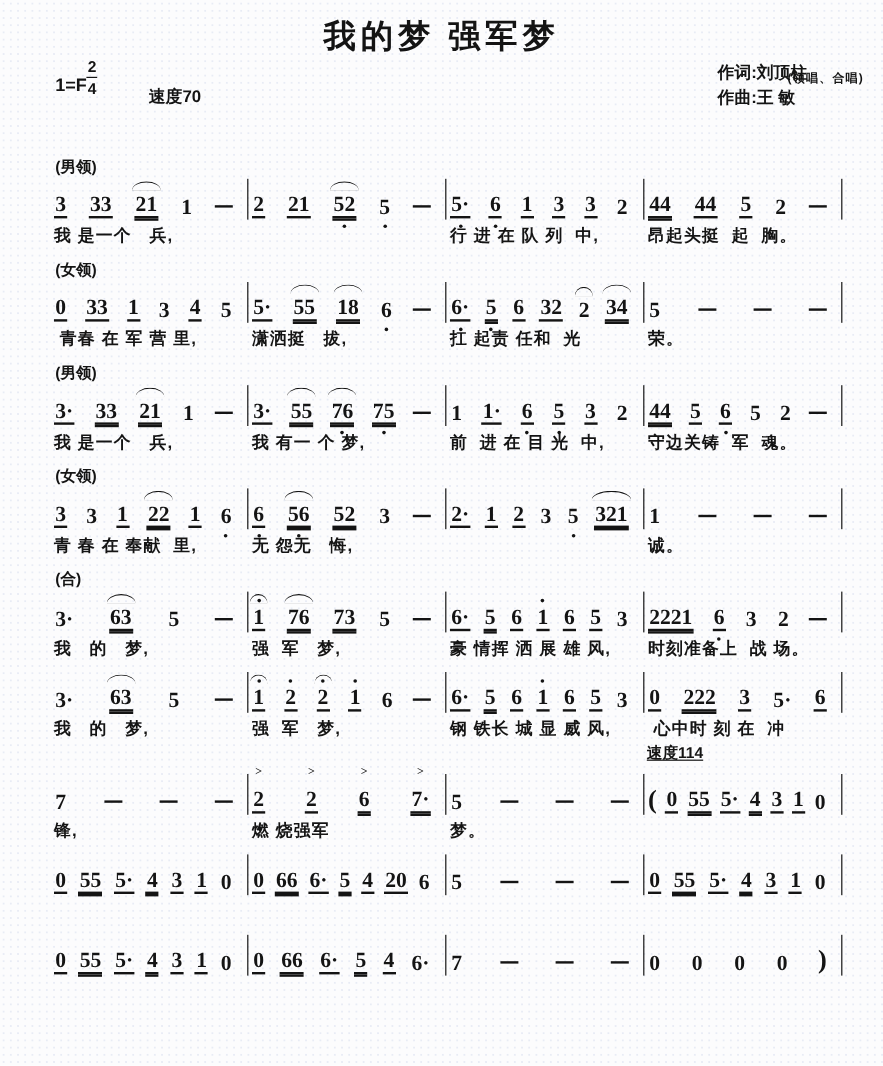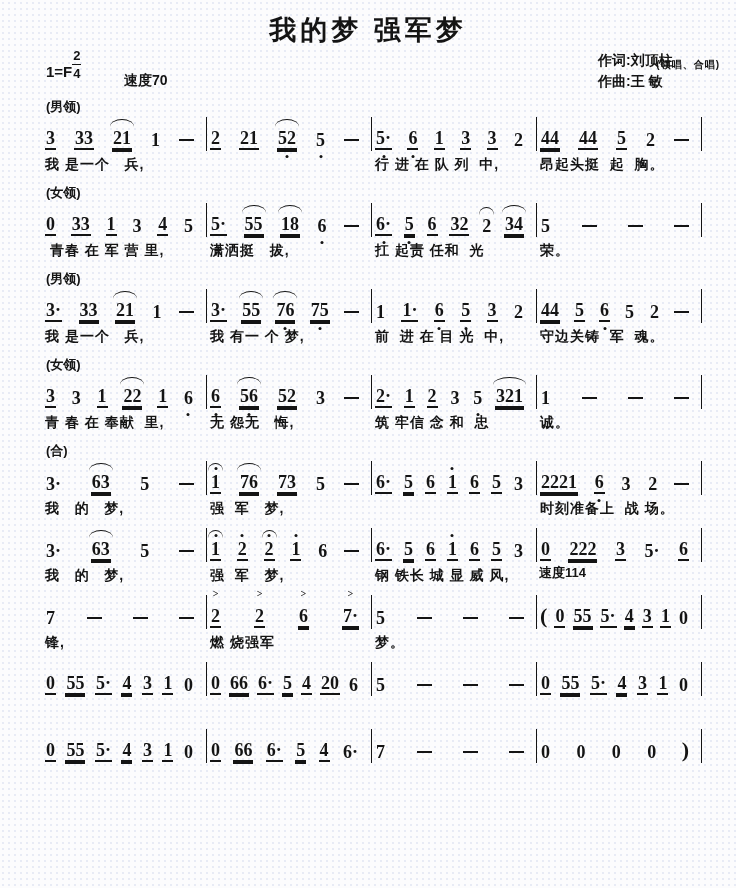--- a/index.html
+++ b/index.html
@@ -16,30 +16,31 @@
     background-image: radial-gradient(rgba(130,150,205,0.16) 1px, transparent 1.1px);
     background-size:6px 6px;
   }
   .title {
     text-align:center;
     font-size:27px;
     font-weight:bold;
     letter-spacing:4px;
     padding-top:12px;
     height:38px;
+    font-family:Liberation Serif, serif;
   }
   .meta { position:relative; height:46px; font-weight:bold; }
   .key-sig { position:absolute; left:46px; top:2px; display:flex; align-items:flex-end; gap:0; font-size:15px; }
   .meter { display:inline-flex; flex-direction:column; align-items:center; line-height:1; font-size:13px; margin-top:-3px; }
   .meter-line { width:9px; height:1px; background:#141414; margin:2px 0; }
   .tempo-main { position:absolute; left:124px; top:22px; font-size:14px; }
   .ensemble { position:absolute; left:0; right:16px; top:8px; text-align:right; font-size:10px; letter-spacing:1px; }
   .credits { position:absolute; left:598px; top:0; font-size:14px; line-height:21px; }
 
-  .score { padding:2px 34px 0 42px; }
+  .score { padding:2px 34px 0 42px;margin-top:32px; }
   .score-line { margin-bottom:8px; }
   .line-label { font-size:13px; font-weight:bold; height:19px; padding-left:4px; }
   .measures-row { display:flex; align-items:flex-start; }
   .measure { flex:1; min-width:0; position:relative; }
   .barline { width:1px; height:34px; background:#141414; align-self:flex-start; }
 
   .notes-row {
     display:flex; justify-content:space-between; align-items:flex-end;
     height:33px; padding:0 12px 3px 3px;
     font-family:"Liberation Serif", serif;
@@ -61,21 +62,21 @@
     border-top:1.6px solid #141414;
     border-radius:50% 50% 0 0 / 100% 100% 0 0;
   }
   .acc { position:absolute; top:-18px; left:50%; transform:translateX(-50%); font-size:10px; font-weight:bold; letter-spacing:0; }
   .dash { width:15px; height:2px; background:#141414; margin-bottom:9px; }
   .paren { font-size:22px; font-weight:bold; line-height:0.9; margin-bottom:2px; }
   .lyric {
     font-size:14px; font-weight:bold; white-space:pre;
     min-height:20px; padding-left:3px; letter-spacing:1px; margin-top:3px;
   }
-  .tempo-below { font-size:13px; font-weight:bold; padding-left:2px; height:18px; }
+  .tempo-below { font-size:13px; font-weight:bold; padding-left:2px; height:18px;text-decoration:underline; }
 </style>
 </head>
 <body>
 
 <div class="page">
   <div class="title">我的梦 强军梦</div>
 
   <div class="meta">
     <div class="key-sig">
       <span>1=F</span>
@@ -272,21 +273,20 @@
           <div class="barline"></div>
           <div class="measure">
             <div class="notes-row">
               <span class="note"><span class="num u1">2·</span></span>
               <span class="note"><span class="num u1">1</span></span>
               <span class="note"><span class="num u1">2</span></span>
               <span class="note"><span class="num">3</span></span>
               <span class="note"><span class="num">5</span><span class="lo"></span></span>
               <span class="note tie"><span class="num u2">321</span></span>
             </div>
-            <div class="lyric">筑 牢信 念 和  忠</div>
           </div>
           <div class="barline"></div>
           <div class="measure">
             <div class="notes-row">
               <span class="note"><span class="num">1</span></span>
               <span class="dash"></span>
               <span class="dash"></span>
               <span class="dash"></span>
             </div>
             <div class="lyric">诚。</div>
@@ -321,20 +321,21 @@
           <div class="measure">
             <div class="notes-row">
               <span class="note"><span class="num u1">6·</span></span>
               <span class="note"><span class="num u2">5</span></span>
               <span class="note"><span class="num u1">6</span></span>
               <span class="note"><span class="hi"></span><span class="num u1">1</span></span>
               <span class="note"><span class="num u1">6</span></span>
               <span class="note"><span class="num u1">5</span></span>
               <span class="note"><span class="num">3</span></span>
             </div>
+            <div class="lyric">豪 情挥 洒 展 雄 风,</div>
           </div>
           <div class="barline"></div>
           <div class="measure">
             <div class="notes-row">
               <span class="note"><span class="num u2">2221</span></span>
               <span class="note"><span class="num u1">6</span><span class="lo"></span></span>
               <span class="note"><span class="num">3</span></span>
               <span class="note"><span class="num">2</span></span>
               <span class="dash"></span>
             </div>
@@ -381,20 +382,21 @@
           </div>
           <div class="barline"></div>
           <div class="measure">
             <div class="notes-row">
               <span class="note"><span class="num u1">0</span></span>
               <span class="note"><span class="num u2">222</span></span>
               <span class="note"><span class="num u1">3</span></span>
               <span class="note"><span class="num">5·</span></span>
               <span class="note"><span class="num u1">6</span></span>
             </div>
+            <div class="lyric"> 心中时 刻 在  冲</div>
             <div class="tempo-below">速度114</div>
           </div>
           <div class="barline"></div>
         </div>
       </div>
       <div class="score-line">
         <div class="measures-row">
           <div class="measure">
             <div class="notes-row">
               <span class="note"><span class="num">7</span></span>

